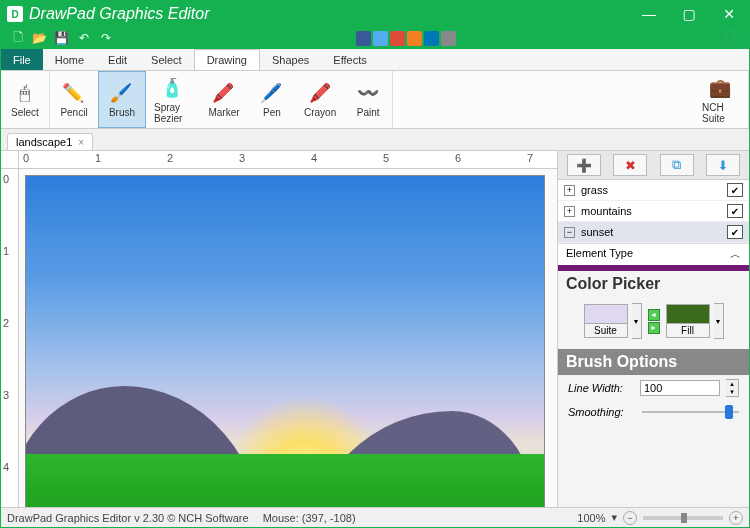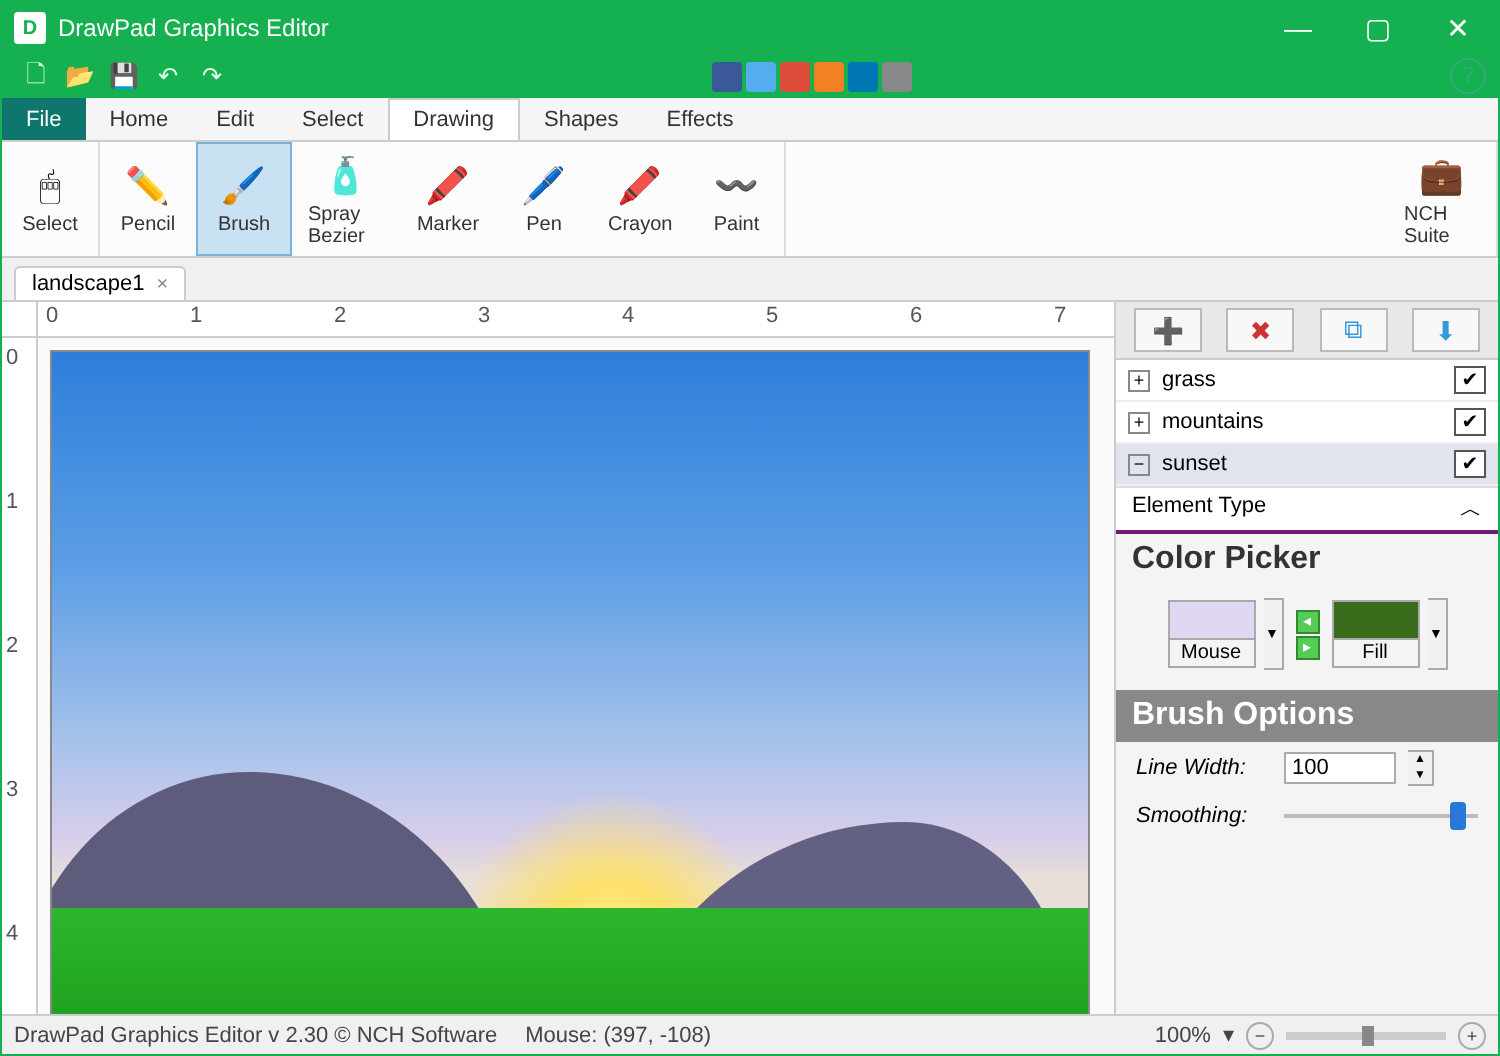--- a/index.html
+++ b/index.html
@@ -1,19 +1,19 @@
 <!DOCTYPE html>
 <html><head>
 <meta charset="utf-8">
 <style>
 * { margin: 0; padding: 0; box-sizing: border-box; font-family: "Segoe UI", Tahoma, sans-serif; font-size: 11px; }
 body { width: 750px; height: 528px; background: #fff; overflow: hidden; display: flex; flex-direction: column; border: 1px solid #15b050; }
 .titlebar { background: #15b050; height: 26px; display: flex; align-items: center; color: #fff; }
 .titlebar .wicon { width: 16px; height: 16px; margin: 0 6px; background: #fff; border-radius: 2px; display: flex; align-items: center; justify-content: center; color: #15b050; font-weight: bold; font-size: 10px; }
-.titlebar .title { flex: 1; font-size: 12px; }
+.titlebar .title { flex: 1; font-size: 16px; font-style: italic; }
 .winbtns { display: flex; height: 100%; }
 .winbtns div { width: 40px; display: flex; align-items: center; justify-content: center; font-size: 14px; cursor: pointer; }
 .qat { background: #15b050; height: 22px; display: flex; align-items: center; padding-left: 8px; gap: 4px; }
 .qat .qb { width: 18px; height: 18px; display: flex; align-items: center; justify-content: center; color: #e0ffe8; cursor: pointer; font-size: 12px; }
 .soc { display: flex; gap: 2px; margin-left: auto; margin-right: 28px; }
 .soc div { width: 15px; height: 15px; border-radius: 2px; cursor: pointer; }
 .menubar { background: #f5f5f5; border-bottom: 1px solid #ccc; height: 22px; display: flex; align-items: stretch; }
 .menubar .mb { padding: 0 12px; display: flex; align-items: center; cursor: pointer; color: #333; }
 .menubar .mb.file { background: #0f766e; color: #fff; }
 .menubar .mb.active { background: #fff; border: 1px solid #ccc; border-bottom: none; }
@@ -56,33 +56,33 @@
 .sect.hdr { background: #888; color: #fff; padding: 4px 8px; }
 .colorrow { display: flex; align-items: center; gap: 4px; padding: 6px 8px 10px; justify-content: center; }
 .cbox { display: flex; flex-direction: column; align-items: center; border: 1px solid #aaa; }
 .cbox .sw { width: 42px; height: 18px; }
 .cbox .cl { font-size: 10px; padding: 1px 4px; border-top: 1px solid #aaa; width: 100%; text-align: center; }
 .dd { width: 10px; height: 36px; border: 1px solid #aaa; border-left: none; display: flex; align-items: center; justify-content: center; font-size: 7px; background: #f0f0f0; cursor: pointer; }
 .swap { display: flex; flex-direction: column; gap: 1px; margin: 0 2px; }
 .swap div { width: 12px; height: 12px; background: #5c5; border: 1px solid #383; cursor: pointer; font-size: 8px; display: flex; align-items: center; justify-content: center; color: #fff; }
 .prop { display: flex; align-items: center; padding: 4px 10px; gap: 6px; font-size: 11px; }
 .prop .plbl { width: 68px; font-style: italic; }
-.prop input[type=text] { width: 56px; border: 1px solid #aaa; padding: 1px 3px; font-size: 11px; }
+.prop input[type=text] { width: 80px; border: 1px solid #aaa; padding: 1px 3px; font-size: 11px; }
 .spin { display: flex; flex-direction: column; border: 1px solid #aaa; border-left: none; }
 .spin div { width: 12px; height: 8px; font-size: 6px; display: flex; align-items: center; justify-content: center; background: #f0f0f0; cursor: pointer; }
 .slider { flex: 1; position: relative; height: 14px; }
 .slider .track { position: absolute; top: 6px; left: 0; right: 0; height: 2px; background: #bbb; }
 .slider .thumb { position: absolute; top: 0; width: 8px; height: 14px; background: #2878d8; border-radius: 2px; cursor: pointer; }
 .status { height: 20px; background: #f0f0f0; border-top: 1px solid #ccc; display: flex; align-items: center; padding: 0 6px; font-size: 10px; color: #444; gap: 14px; }
 .status .sp { flex: 1; }
 .zoom { display:flex; align-items:center; gap:6px; }
 .zbtn { width: 14px; height: 14px; border: 1px solid #aaa; border-radius: 50%; display: flex; align-items: center; justify-content: center; cursor: pointer; font-size: 9px; }
 .zslide { width: 80px; height: 4px; background: #ccc; position: relative; }
 .zslide .zt { position: absolute; top: -3px; left: 38px; width: 6px; height: 10px; background: #888; }
-.etype { display:flex; justify-content: space-between; padding:3px 8px; border-top:1px solid #ddd; border-bottom:2px solid #701a75; font-size:11px; background:#fff; }
+.etype { display:flex; justify-content: space-between; padding:3px 8px; border-top:1px solid #ddd; border-bottom:6px solid #701a75; font-size:11px; background:#fff; }
 .help-icon { margin-left:auto; margin-right:6px; width:18px; height:18px; border:1px solid #3a7; border-radius:50%; color:#3a7; display:flex; align-items:center; justify-content:center; font-size:11px; }
 </style>
 </head>
 <body>
 
 <div class="titlebar">
   <div class="wicon">D</div>
   <div class="title">DrawPad Graphics Editor</div>
   <div class="winbtns">
     <div>—</div>
@@ -230,21 +230,21 @@
       </div>
     </div>
     <div class="etype">
       <span>Element Type</span>
       <span>︿</span>
     </div>
     <div class="sect">Color Picker</div>
     <div class="colorrow">
       <div class="cbox">
         <div class="sw" id="stroke-sw" style="background: rgb(224, 216, 240);"></div>
-        <div class="cl">Mouse</div>
+        <div class="cl">Suite</div>
       </div>
       <div class="dd">▼</div>
       <div class="swap">
         <div>◂</div>
         <div>▸</div>
       </div>
       <div class="cbox">
         <div class="sw" id="fill-sw" style="background: rgb(58, 107, 26);"></div>
         <div class="cl">Fill</div>
       </div>

